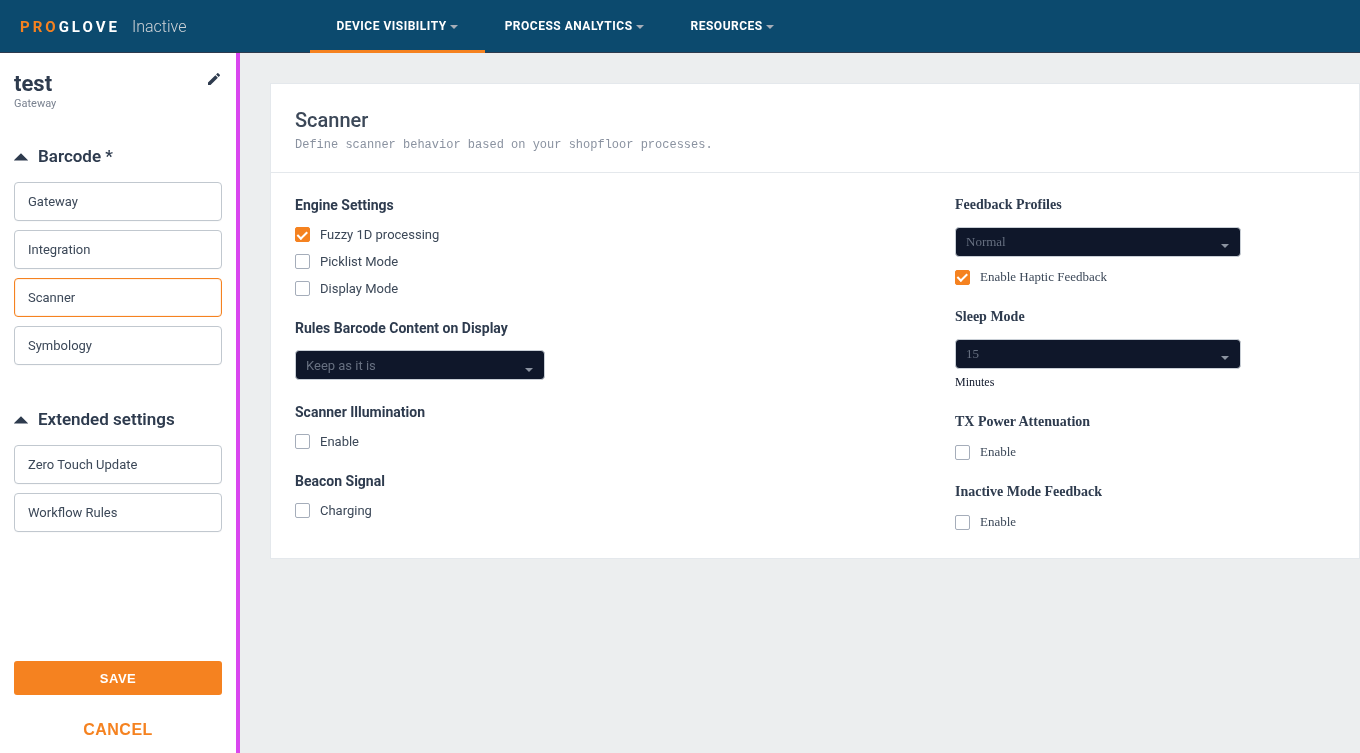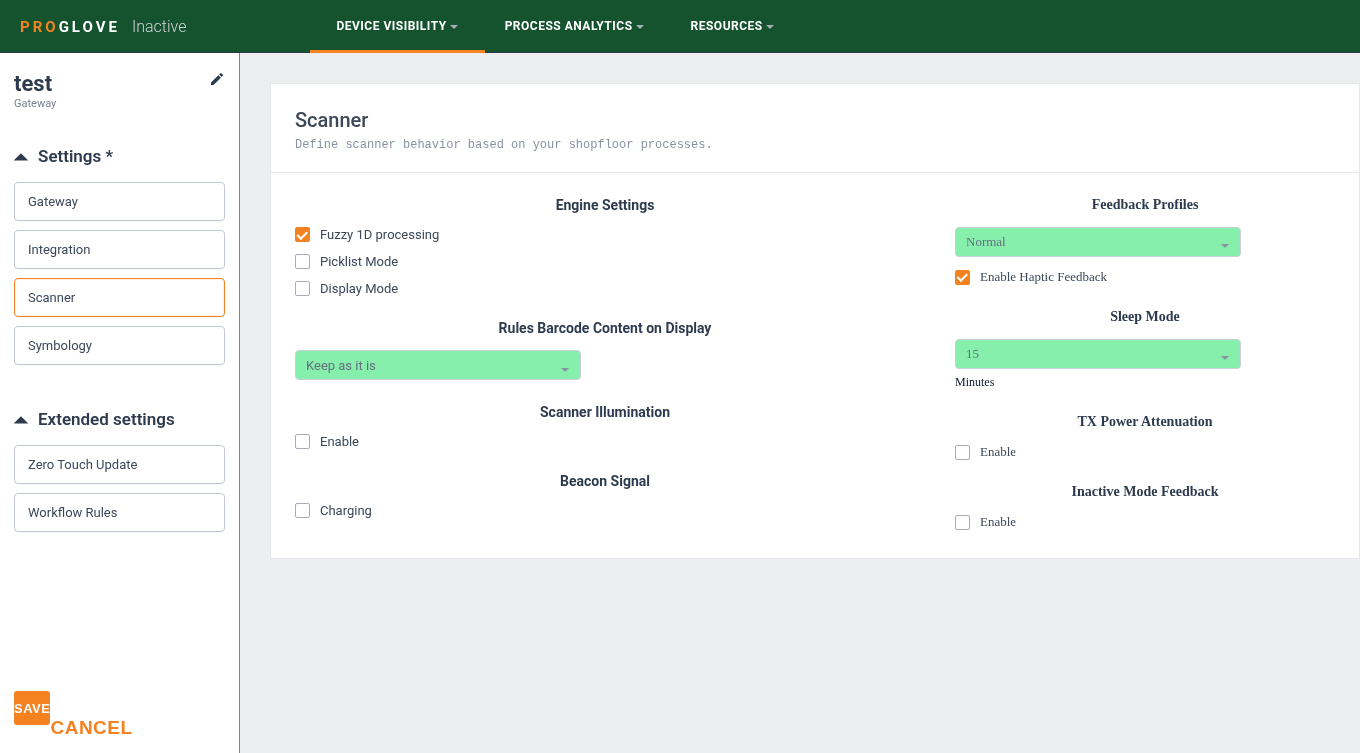--- a/index.html
+++ b/index.html
@@ -1,77 +1,77 @@
 <!DOCTYPE html>
 <html><head>
 <meta charset="utf-8">
 <style>
 * { box-sizing: border-box; margin: 0; padding: 0; }
 body { font-family: -apple-system, BlinkMacSystemFont, "Segoe UI", Roboto, Helvetica, Arial, sans-serif; background: #eceeef; color: #2e3b4e; width: 1360px; height: 753px; overflow: hidden; }
 
 
-.topbar { height: 53px; background: #14532d; display: flex; align-items: center; padding: 0 20px; border-bottom: 1px solid #2e3b4e; position: relative; }
+.topbar { height: 53px; background: #0c4a6e; display: flex; align-items: center; padding: 0 20px; border-bottom: 1px solid #2e3b4e; position: relative; }
 .logo { display: flex; align-items: baseline; gap: 12px; }
 .logo-pro { color: #f58220; font-weight: 700; letter-spacing: 3px; font-size: 15px; }
 .logo-glove { color: #ffffff; font-weight: 700; letter-spacing: 3px; font-size: 15px; }
 .logo-insight { color: #cfd3d8; font-size: 16px; font-weight: 300; }
 .nav { display: flex; gap: 46px; margin-left: 150px; }
 .nav-item { color: #ffffff; font-size: 12px; font-weight: 700; letter-spacing: .5px; display: flex; align-items: center; gap: 2px; cursor: pointer; height: 53px; position: relative; }
 .nav-item.active::after { content: ""; position: absolute; left: -26px; right: -26px; bottom: 0; height: 3px; background: #f58220; }
 .chev { width: 10px; height: 10px; display: inline-block; }
 .chev svg { width: 100%; height: 100%; fill: #a7aeb8; }
 
 
 .layout { display: flex; height: calc(753px - 53px); }
-.sidebar { width: 240px; background: #ffffff; border-right: 1px solid #d946ef; padding: 18px 14px 14px 14px; display: flex; flex-direction: column; }
+.sidebar { width: 240px; background: #ffffff; border-right: 4px solid #d946ef; padding: 18px 14px 14px 14px; display: flex; flex-direction: column; }
 .main { flex: 1; overflow: auto; padding: 30px 0 0 30px; }
 
 
 .sb-head { display: flex; justify-content: space-between; align-items: flex-start; }
 .sb-title { font-size: 22px; font-weight: 700; color: #2e3b4e; }
 .sb-sub { font-size: 11px; color: #7a8290; margin-top: 1px; }
 .edit-icon { width: 16px; height: 16px; cursor: pointer; color: #2e3b4e; }
 .edit-icon svg { width: 100%; height: 100%; fill: currentColor; }
 
 .section-head { display: flex; align-items: center; gap: 10px; margin-top: 36px; cursor: pointer; }
 .section-head .chev-up { width: 14px; height: 14px; }
 .section-head .chev-up svg { width: 100%; height: 100%; fill: #2e3b4e; stroke: #2e3b4e; }
 .section-title { font-size: 17px; font-weight: 600; color: #2e3b4e; }
 
 .sb-list { display: flex; flex-direction: column; gap: 9px; margin-top: 16px; }
 .sb-item { border: 1px solid #c1c8cf; border-radius: 4px; padding: 11px 13px; font-size: 13px; color: #3c4858; cursor: pointer; background: #fff; box-shadow: 0 1px 0 rgba(0,0,0,.02); }
 .sb-item.active { border-color: #f58220; box-shadow: 0 0 0 1px rgba(245,130,32,.1) inset; }
 
-.sb-actions { margin-top: auto; padding-top: 40px; display: flex; align-items: stretch; }
+.sb-actions { margin-top: auto; padding-top: 40px; display: flex; flex-direction: column; align-items: stretch; }
 .btn-save { background: #f58220; color: #fff; border: none; border-radius: 3px; height: 34px; font-size: 13px; font-weight: 700; letter-spacing: .5px; cursor: pointer; }
-.btn-cancel { background: none; border: none; color: #f58220; font-size: 19px; font-weight: 600; letter-spacing: .5px; margin-top: 26px; cursor: pointer; align-self: center; }
+.btn-cancel { background: none; border: none; color: #f58220; font-size: 16px; font-weight: 600; letter-spacing: .5px; margin-top: 26px; cursor: pointer; align-self: center; }
 
 
 .panel { background: #fff; border: 1px solid #e4e8ec; width: 100%; }
 .panel-header { padding: 24px 24px 20px 24px; border-bottom: 1px solid #e4e8ec; }
 .panel-title { font-size: 20px; color: #3c4858; font-weight: 500; }
 .panel-desc { font-size: 12px; color: #8a92a0; margin-top: 6px; font-family: Liberation Mono, monospace; }
 .panel-body { display: flex; padding: 24px 24px 28px 24px; gap: 40px; }
 .col { flex: 1; }
 .col-left { flex: 0 0 620px; }
 .col-right { flex: 1; font-family: Liberation Serif, serif; }
 
 .group { margin-bottom: 24px; }
-.group-title { font-size: 14px; font-weight: 700; color: #2e3b4e; margin-bottom: 14px; text-align: center; }
+.group-title { font-size: 14px; font-weight: 700; color: #2e3b4e; margin-bottom: 14px; }
 .check-row { display: flex; align-items: center; gap: 10px; margin-bottom: 12px; cursor: pointer; }
 .cb { width: 15px; height: 15px; border: 1.5px solid #a5adba; border-radius: 2px; background: #fff; display: inline-flex; align-items: center; justify-content: center; }
 .cb.checked { background: #f58220; border-color: #f58220; }
 .cb.checked::after { content: ""; width: 8px; height: 4px; border-left: 2px solid #fff; border-bottom: 2px solid #fff; transform: rotate(-45deg) translate(0,-1px); }
 .check-label { font-size: 13px; color: #3c4858; }
 
-.select { border: 1px solid #c9cfd6; border-radius: 4px; height: 30px; background: #86efac; display: flex; align-items: center; padding: 12px 10px; justify-content: space-between; cursor: pointer; }
+.select { border: 1px solid #c9cfd6; border-radius: 4px; height: 30px; background: #0f172a; display: flex; align-items: center; padding: 12px 10px; justify-content: space-between; cursor: pointer; }
 .select-text { font-size: 13px; color: #677081; }
 .select-chev { width: 10px; height: 10px; }
 .select-chev svg { width: 100%; height: 100%; fill: #8b93a0; }
-.select-left { width: 286px; }
+.select-left { width: 250px; }
 .select-right { width: 286px; }
 
 .hint { font-size: 12px; color: #0f172a; margin-top: 6px; }
 </style>
 </head>
 <body>
 
 <div class="topbar">
   <div class="logo">
     <span>
@@ -111,21 +111,21 @@
       </div>
       <span class="edit-icon"><svg viewBox="0 0 24 24">
             <path d="M3 17.25V21h3.75l11.06-11.06-3.75-3.75L3 17.25zM20.71 7.04a1 1 0 0 0 0-1.41l-2.34-2.34a1 1 0 0 0-1.41 0l-1.83 1.83 3.75 3.75 1.83-1.83z"></path>
           </svg></span>
     </div>
 
     <div class="section-head">
       <span class="chev-up"><svg viewBox="0 0 10 10">
             <path d="M1 7l4-4 4 4z"></path>
           </svg></span>
-      <span class="section-title">Settings *</span>
+      <span class="section-title">Barcode *</span>
     </div>
     <div class="sb-list">
       <div class="sb-item">Gateway</div>
       <div class="sb-item">Integration</div>
       <div class="sb-item active">Scanner</div>
       <div class="sb-item">Symbology</div>
     </div>
 
     <div class="section-head" style="margin-top:44px">
       <span class="chev-up"><svg viewBox="0 0 10 10">

